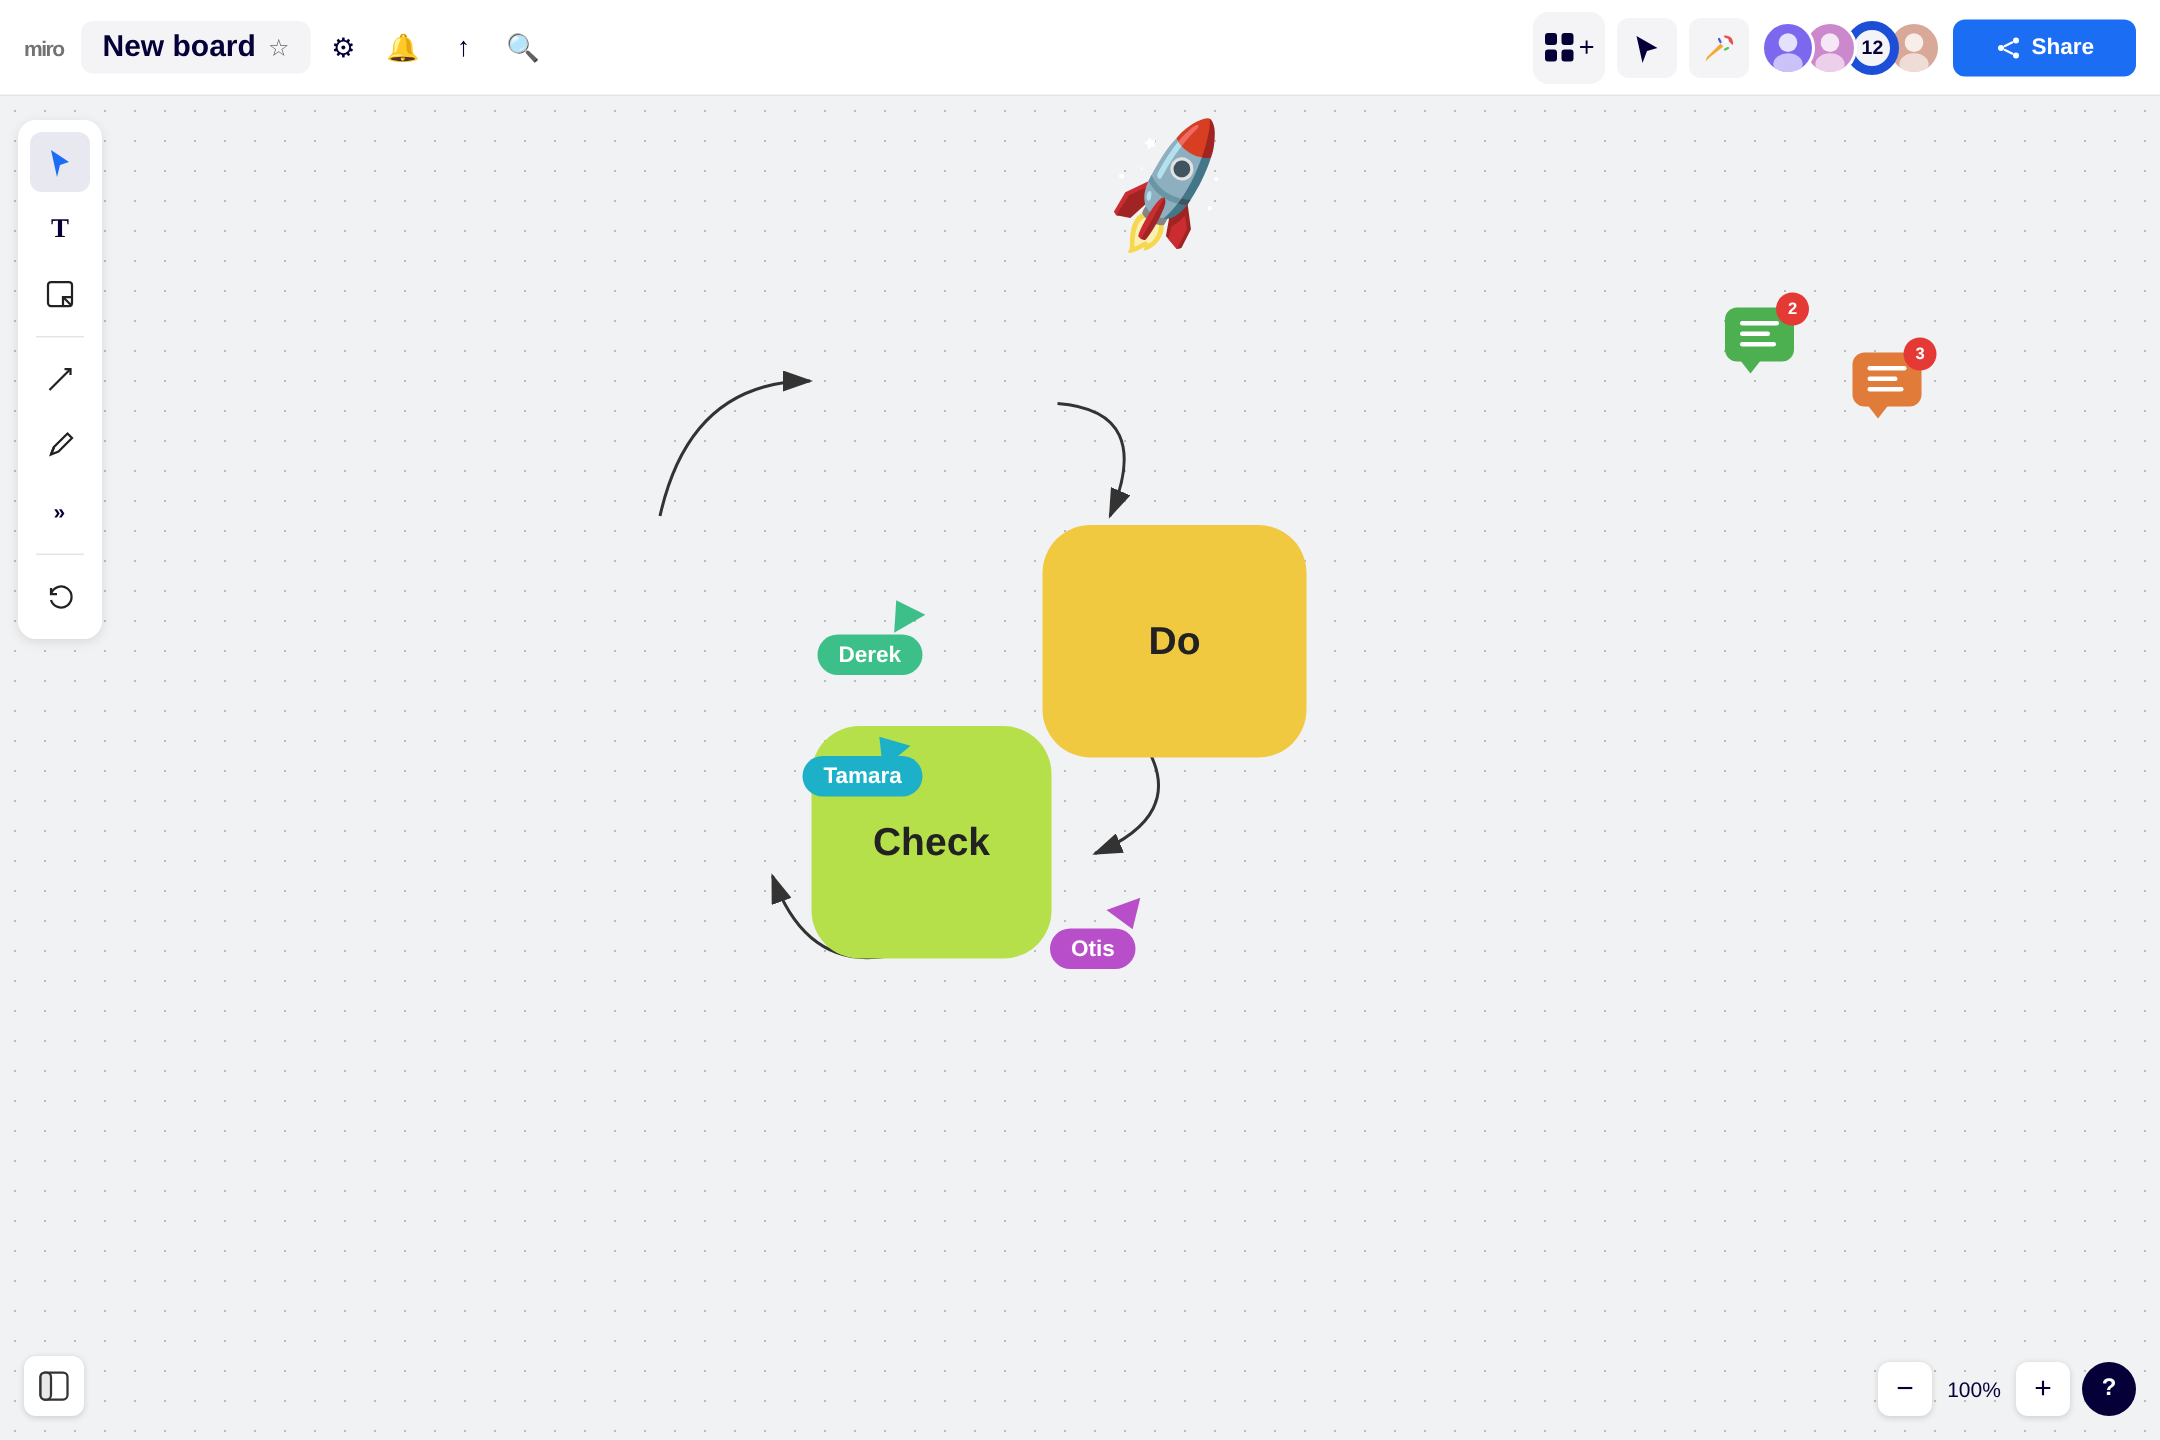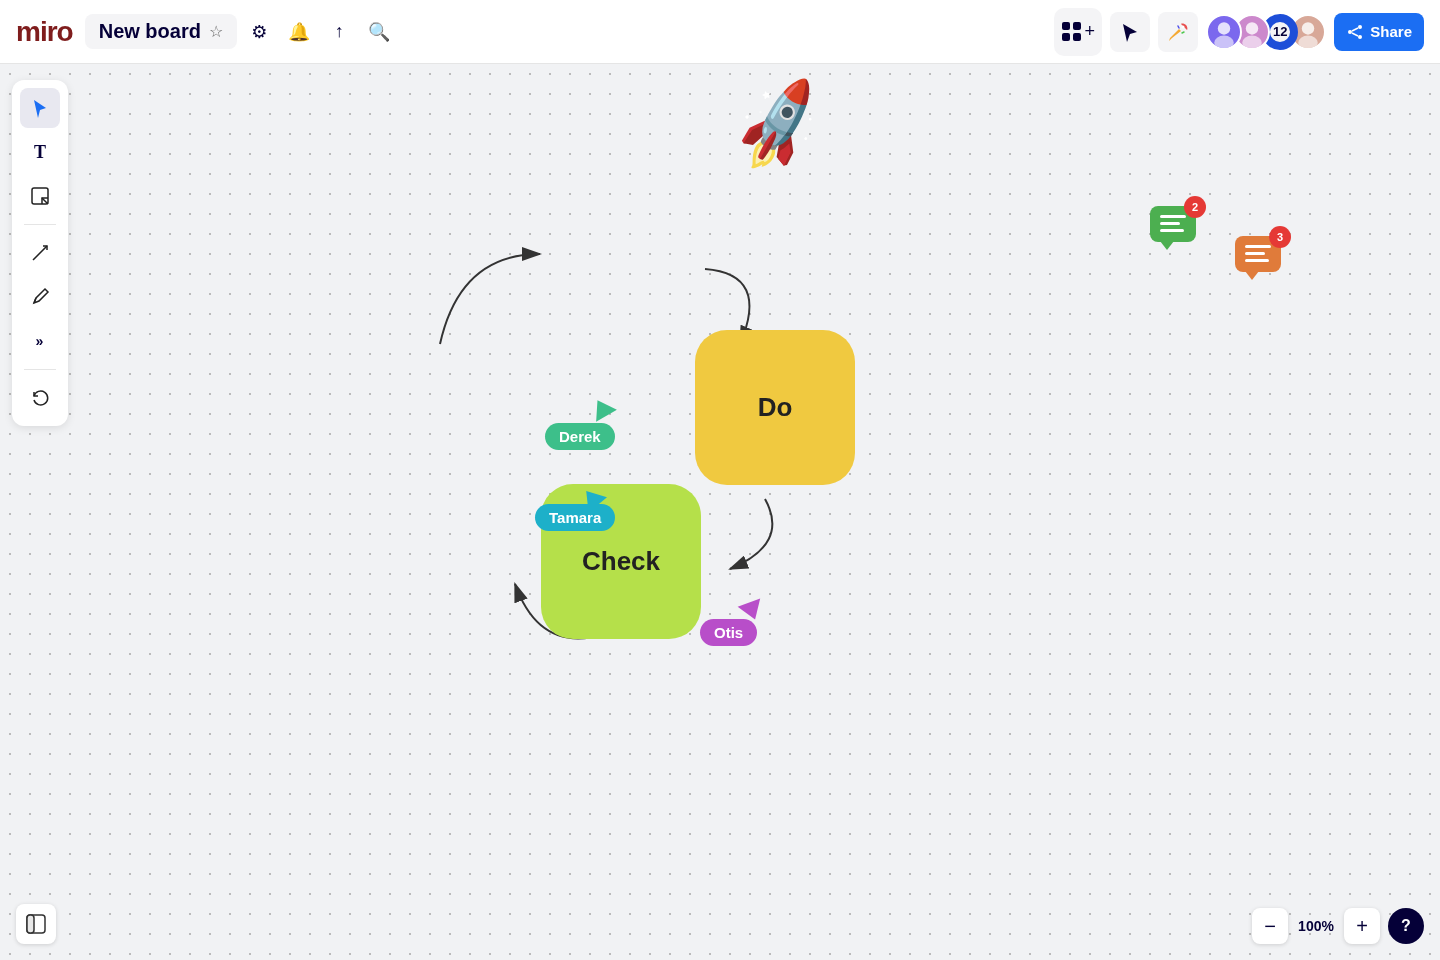--- a/index.html
+++ b/index.html
@@ -17,23 +17,23 @@
       top: 0; left: 0; right: 0;
       height: 64px;
       background: #fff;
       display: flex;
       align-items: center;
       padding: 0 16px;
       z-index: 100;
       border-bottom: 1px solid #e5e5e5;
     }
     #logo {
-      font-size: 28px;
+      font-size: 14px;
       font-weight: 700;
-      color: #7f1d1d;
+      color: #737373;
       letter-spacing: -1px;
       margin-right: 12px;
       cursor: pointer;
     }
     #board-title-area {
       display: flex;
       align-items: center;
       background: #f4f4f6;
       border-radius: 8px;
       padding: 6px 14px;
@@ -119,21 +119,21 @@
     }
     .avatar-purple { background: #7b68ee; }
     .avatar-pink { background: #e896d8; }
     .avatar-peach { background: #f4a985; }
 
     #share-btn {
       background: #1b6ef3;
       color: #fff;
       border: none;
       border-radius: 8px;
-      padding: 10px 12px;
+      padding: 10px 28px;
       font-size: 15px;
       font-weight: 600;
       cursor: pointer;
       display: flex; align-items: center; gap: 6px;
     }
 
     
     #left-toolbar {
       position: absolute;
       left: 12px;
@@ -196,21 +196,21 @@
       border: none;
       border-radius: 8px;
       display: flex; align-items: center; justify-content: center;
       cursor: pointer;
       font-size: 20px;
       color: #050038;
       box-shadow: 0 1px 4px rgba(0,0,0,0.15);
     }
     #zoom-value {
       font-size: 14px;
-      font-weight: 700;
+      font-weight: 400;
       color: #050038;
       min-width: 40px;
       text-align: center;
     }
     .help-btn {
       width: 36px; height: 36px;
       background: #050038;
       color: #fff;
       border: none;
       border-radius: 50%;
@@ -244,23 +244,23 @@
       font-size: 26px;
       font-weight: 600;
       color: #222;
     }
     #node-plan {
       width: 160px; height: 150px;
       background: #e8827a;
       left: 195px; top: 80px;
     }
     #node-do {
-      width: 160px; height: 155px;
+      width: 176px; height: 155px;
       background: #f0c940;
-      left: 355px; top: 216px;
+      left: 355px; top: 236px;
     }
     #node-check {
       width: 160px; height: 155px;
       background: #b5e04a;
       left: 201px; top: 370px;
     }
     #node-act {
       width: 155px; height: 155px;
       background: #8aabf0;
       left: 20px; top: 225px;
@@ -392,21 +392,21 @@
             <circle cx="18" cy="14" r="7" fill="#fff" opacity="0.8"></circle>
             <ellipse cx="18" cy="30" rx="11" ry="8" fill="#fff" opacity="0.6"></ellipse>
           </svg>
       </div>
       <div class="avatar avatar-pink" style="background:#cc88cc; z-index:3; font-size:11px;">
         <svg width="36" height="36" viewBox="0 0 36 36">
             <circle cx="18" cy="14" r="7" fill="#fff" opacity="0.8"></circle>
             <ellipse cx="18" cy="30" rx="11" ry="8" fill="#fff" opacity="0.6"></ellipse>
           </svg>
       </div>
-      <div class="avatar avatar-count" style="background:#f4f4f6; border:8px solid #1d4ed8; z-index:2;">12</div>
+      <div class="avatar avatar-count" style="background:#f4f4f6; border:6px solid #1d4ed8; z-index:2;">12</div>
       <div class="avatar avatar-peach" style="background:#d8a898; z-index:1; font-size:11px;">
         <svg width="36" height="36" viewBox="0 0 36 36">
             <circle cx="18" cy="14" r="7" fill="#fff" opacity="0.8"></circle>
             <ellipse cx="18" cy="30" rx="11" ry="8" fill="#fff" opacity="0.6"></ellipse>
           </svg>
       </div>
     </div>
 
     <button id="share-btn">
       <svg width="18" height="18" viewBox="0 0 18 18" fill="none">

